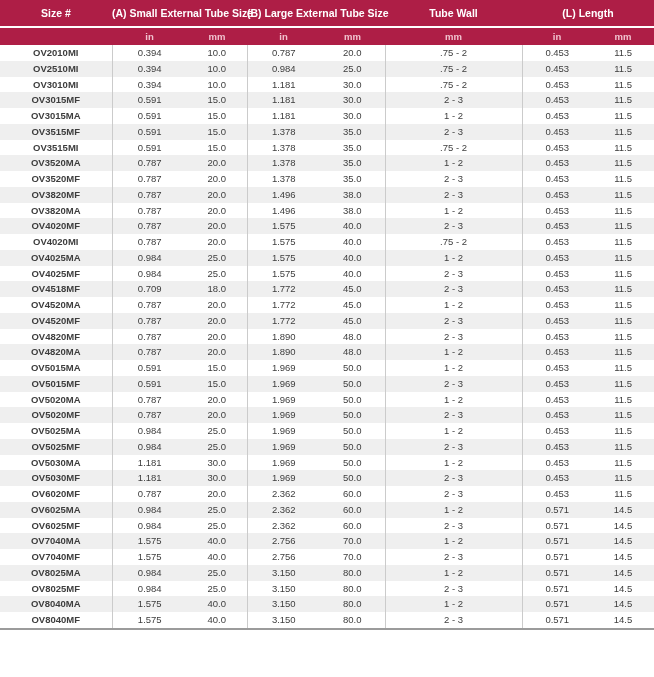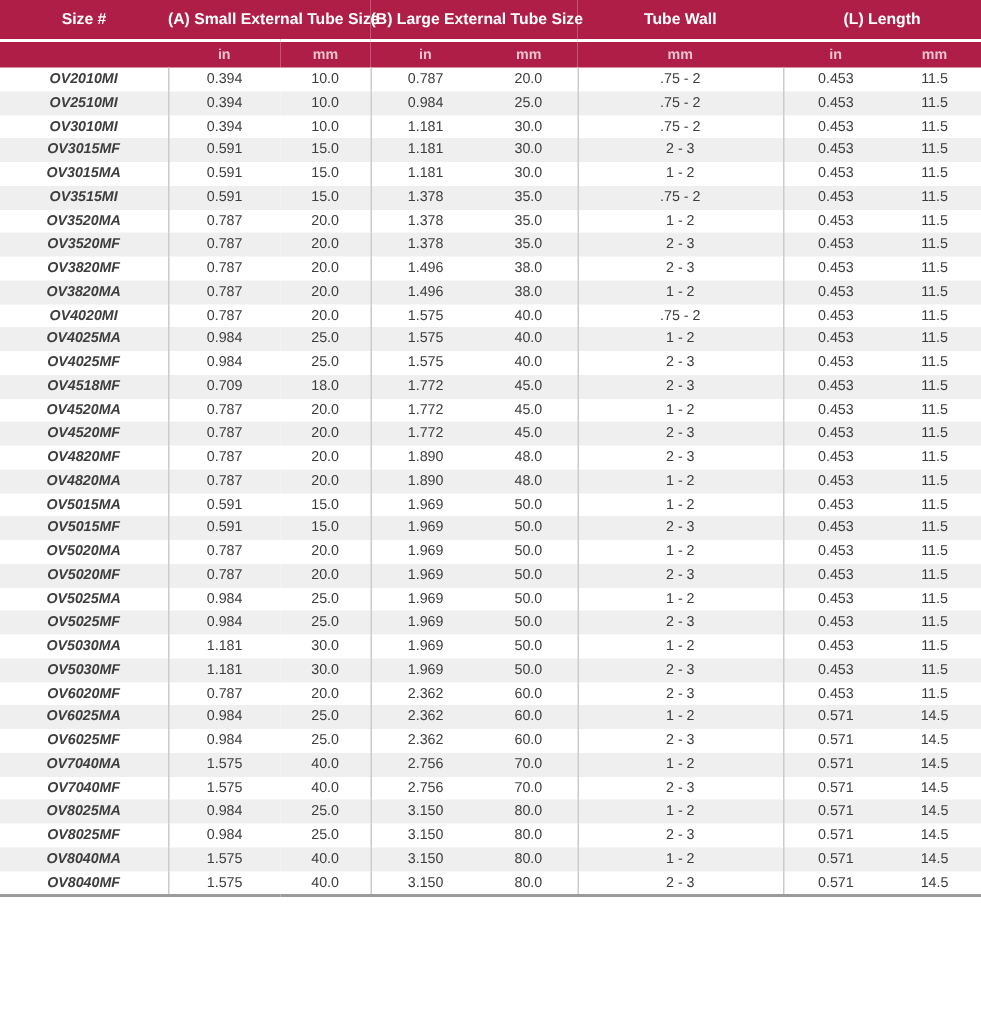--- a/index.html
+++ b/index.html
@@ -29,21 +29,21 @@
   }
   th.u{
     background:var(--header-bg);color:var(--subheader-text);
     font-size:9.5px;font-weight:bold;height:17px;
   }
   tbody td{
     height:15.75px;line-height:15.75px;
     font-size:9.5px;color:var(--row-text);
   }
   tbody tr:nth-child(even){background:var(--row-stripe);}
-  tbody td.part{font-weight:bold;font-style:italic;}
+  tbody td.part{font-weight:bold;}
   tbody td.sep{border-right:1px solid var(--divider);}
 </style>
 </head>
 <body>
 
 <table>
   <colgroup>
     <col style="width:112px">
     <col style="width:75px">
     <col style="width:60px">
@@ -117,20 +117,30 @@
         <td class="part sep">OV3015MA</td>
         <td>0.591</td>
         <td class="sep">15.0</td>
         <td>1.181</td>
         <td class="sep">30.0</td>
         <td class="sep">1 - 2</td>
         <td>0.453</td>
         <td>11.5</td>
       </tr>
       <tr>
+        <td class="part sep">OV3515MF</td>
+        <td>0.591</td>
+        <td class="sep">15.0</td>
+        <td>1.378</td>
+        <td class="sep">35.0</td>
+        <td class="sep">2 - 3</td>
+        <td>0.453</td>
+        <td>11.5</td>
+      </tr>
+      <tr>
         <td class="part sep">OV3515MI</td>
         <td>0.591</td>
         <td class="sep">15.0</td>
         <td>1.378</td>
         <td class="sep">35.0</td>
         <td class="sep">.75 - 2</td>
         <td>0.453</td>
         <td>11.5</td>
       </tr>
       <tr>
@@ -163,20 +173,30 @@
         <td>0.453</td>
         <td>11.5</td>
       </tr>
       <tr>
         <td class="part sep">OV3820MA</td>
         <td>0.787</td>
         <td class="sep">20.0</td>
         <td>1.496</td>
         <td class="sep">38.0</td>
         <td class="sep">1 - 2</td>
+        <td>0.453</td>
+        <td>11.5</td>
+      </tr>
+      <tr>
+        <td class="part sep">OV4020MF</td>
+        <td>0.787</td>
+        <td class="sep">20.0</td>
+        <td>1.575</td>
+        <td class="sep">40.0</td>
+        <td class="sep">2 - 3</td>
         <td>0.453</td>
         <td>11.5</td>
       </tr>
       <tr>
         <td class="part sep">OV4020MI</td>
         <td>0.787</td>
         <td class="sep">20.0</td>
         <td>1.575</td>
         <td class="sep">40.0</td>
         <td class="sep">.75 - 2</td>

